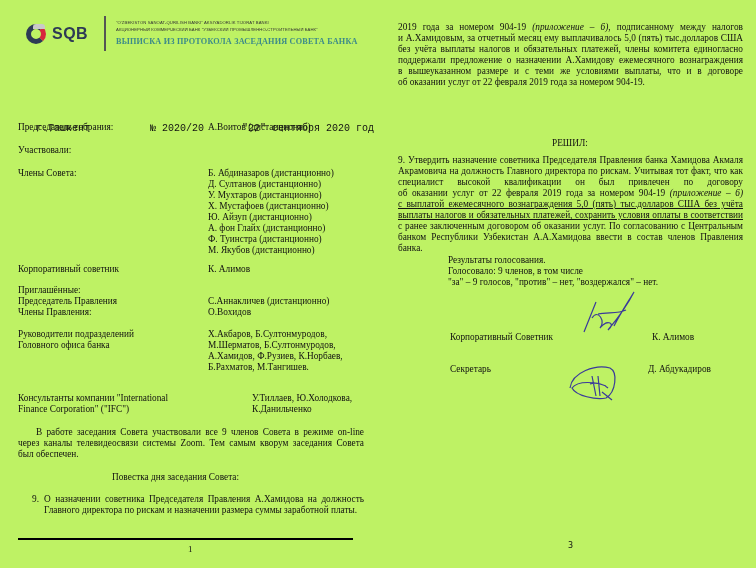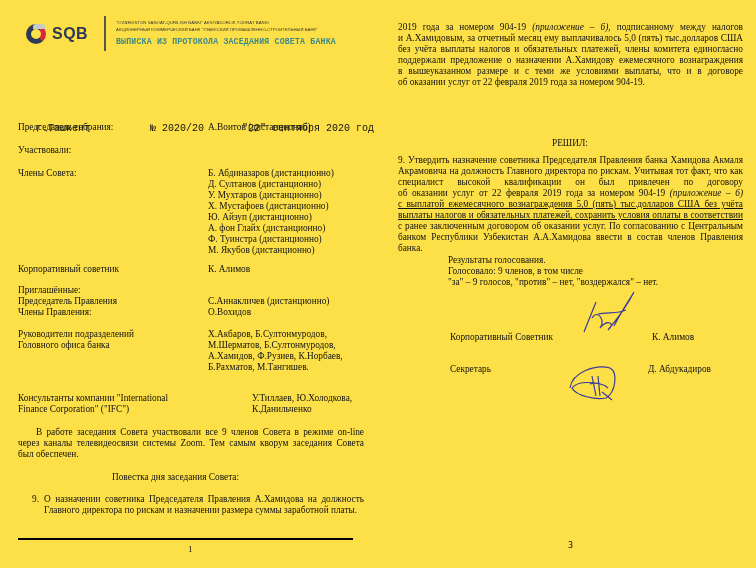--- a/index.html
+++ b/index.html
@@ -1,35 +1,35 @@
 <!DOCTYPE html>
 <html><head>
 <meta charset="utf-8">
 <style>
   html, body { margin:0; padding:0; background:#fff; }
   body { width:756px; height:568px; position:relative; overflow:hidden;
          font-family:"Liberation Serif", serif; color:#111; }
-  .page { position:absolute; top:0; height:568px; background:#fde047; }
+  .page { position:absolute; top:0; height:568px; background:#bef264; }
   #page-left { left:0; width:378px; }
   #page-right { left:378px; width:378px; }
   .abs { position:absolute; white-space:nowrap; }
   .serif { font-family:"Liberation Serif", serif; font-size:9.3px; line-height:11px; }
   .sans { font-family:Liberation Mono, monospace; font-size:10px;margin-top:31px; }
   .bold { font-weight:normal; }
 
   
   .logo-mark { position:absolute; left:26px; top:24px; width:20px; height:20px; border-radius:50%;
                border:5px solid #2d3a55; border-right-color:#d7263d; box-sizing:border-box; }
   .logo-mark:after { content:""; position:absolute; left:2px; top:-5px; width:12px; height:5px; background:#c9c9c9; border-radius:3px 3px 0 0; }
   .logo-text { position:absolute; left:52px; top:25px; font-family:"Liberation Sans", sans-serif;
                font-weight:bold; font-size:16px; color:#2d3a55; letter-spacing:0.5px; }
   .logo-sep { position:absolute; left:104px; top:16px; width:1.5px; height:35px; background:#555; }
   .hdr-small { position:absolute; left:116px; font-family:"Liberation Sans", sans-serif; font-size:4.2px;
                color:#333; letter-spacing:0.1px; white-space:nowrap; }
-  .hdr-title { position:absolute; left:116px; top:37px; font-family:Liberation Mono, monospace; font-size:8.2px;
+  .hdr-title { position:absolute; left:116px; top:37px; font-family:Liberation Serif, serif; font-size:8.2px;
                font-weight:bold; color:#3c8a8a; letter-spacing:0.2px; white-space:nowrap; }
 
   .para { position:absolute; font-family:"Liberation Serif", serif; font-size:9.3px; line-height:11px;
           text-align:justify; }
   .para .line { display:block; text-align:justify; text-align-last:justify; white-space:nowrap; overflow:hidden; }
   .para .line.last { text-align-last:left; }
   .rule { position:absolute; height:2px; background:#000; }
   .underl { text-decoration:underline; }
   .it { font-style:italic; }
   .pagenum { position:absolute; font-family:"Liberation Serif", serif; font-size:9px; }

